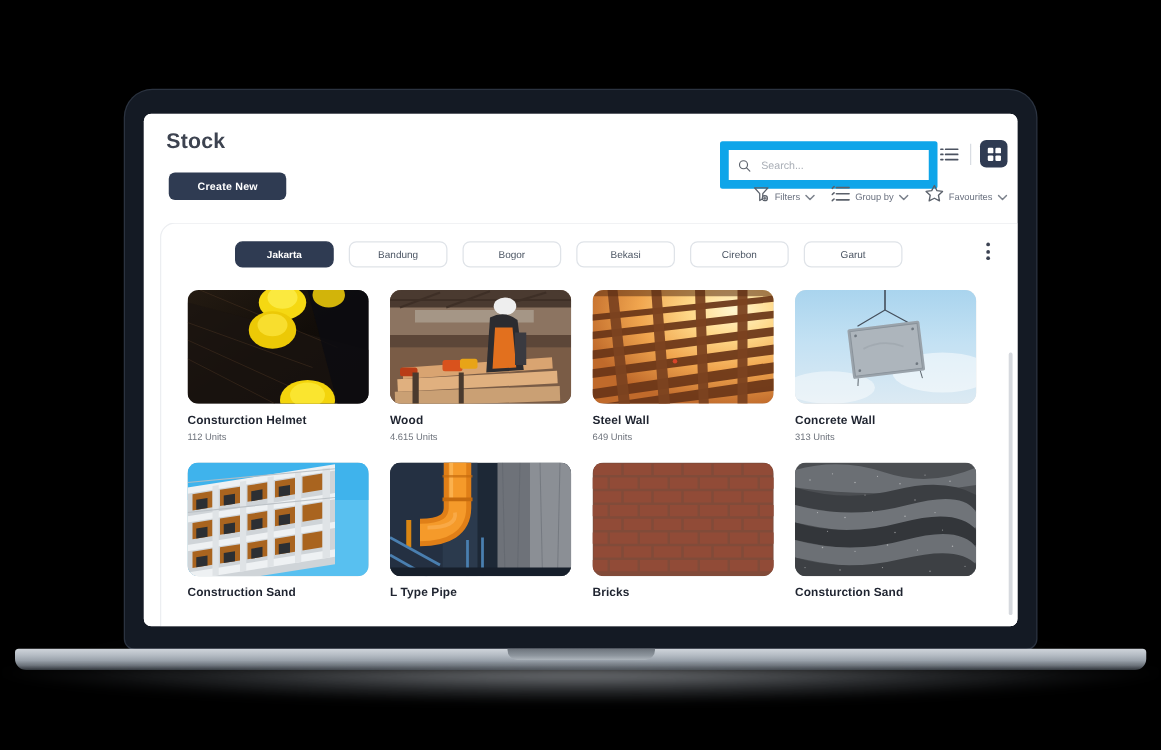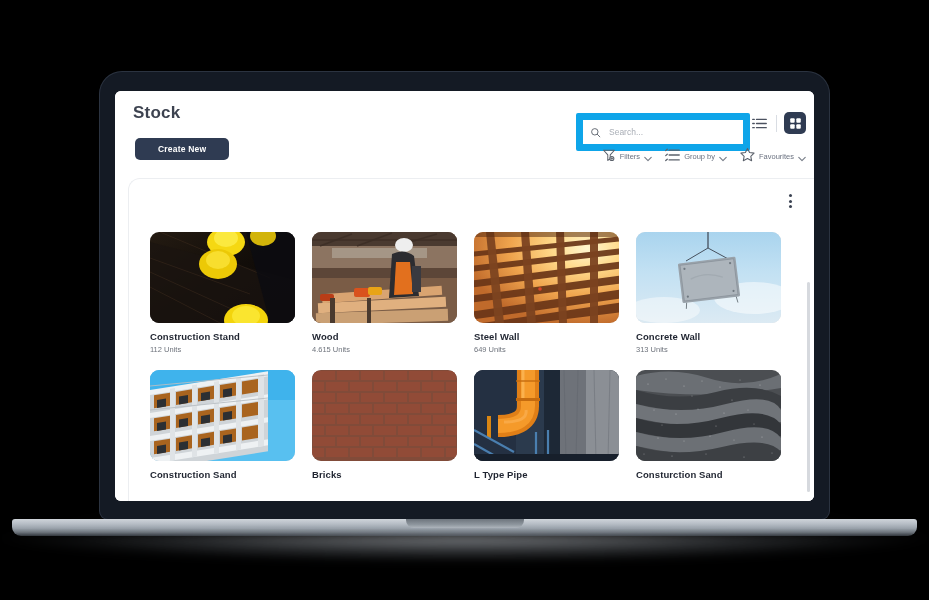--- a/index.html
+++ b/index.html
@@ -205,20 +205,28 @@
                     <path d="M1 1.5 5 5.5 9 1.5"></path>
                   </svg>
               </span>
             </div>
           </div>
         </div>
 
         <div class="panel">
 
           <div class="tabs">
+            <div class="tab-list">
+              <div class="tab active">Jakarta</div>
+              <div class="tab">Bandung</div>
+              <div class="tab">Bogor</div>
+              <div class="tab">Bekasi</div>
+              <div class="tab">Cirebon</div>
+              <div class="tab">Garut</div>
+            </div>
             <div class="kebab">
                 <i></i>
                 <i></i>
                 <i></i>
               </div>
           </div>
 
           <div class="grid-scroll">
             <div class="grid">
 
@@ -243,21 +251,21 @@
                     <path d="M96 0 L145 0 L145 91 L120 91Z" fill="#0c0c10" opacity=".85"></path>
                     <ellipse cx="76" cy="10" rx="19" ry="14" fill="#f5d812"></ellipse>
                     <ellipse cx="76" cy="6" rx="12" ry="9" fill="#fbe93f"></ellipse>
                     <ellipse cx="68" cy="32" rx="19" ry="15" fill="#ecc906"></ellipse>
                     <ellipse cx="68" cy="28" rx="12" ry="9" fill="#f8de2e"></ellipse>
                     <ellipse cx="96" cy="88" rx="22" ry="16" fill="#f3d40c"></ellipse>
                     <ellipse cx="96" cy="84" rx="14" ry="10" fill="#fae52f"></ellipse>
                     <ellipse cx="113" cy="4" rx="13" ry="10" fill="#e8c60a" opacity=".9"></ellipse>
                   </svg>
                 </div>
-                <div class="card-title">Construction Stand</div>
+                <div class="card-title">Consturction Helmet</div>
                 <div class="card-sub">112 Units</div>
               </div>
 
               <div class="card">
                 <div class="thumb">
                   <svg viewBox="0 0 145 91" preserveAspectRatio="none">
                     <rect width="145" height="91" fill="#6e5343"></rect>
                     <rect width="145" height="36" fill="#8c7461"></rect>
                     <rect y="0" width="145" height="14" fill="#4a3a30"></rect>
                     <g stroke="#3b2d25" stroke-width="1.6" opacity=".8">
@@ -410,20 +418,55 @@
                         <rect x="108" y="22" width="6" height="72"></rect>
                       </g>
                     </g>
                     <g stroke="#b8bec3" stroke-width="1" opacity=".9">
                       <path d="M0 16 L118 5"></path>
                         <path d="M0 40 L118 28"></path>
                     </g>
                   </svg>
                 </div>
                 <div class="card-title">Construction Sand</div>
+                <div class="card-sub"></div>
+              </div>
+
+              <div class="card">
+                <div class="thumb">
+                  <svg viewBox="0 0 145 91" preserveAspectRatio="none">
+                    <rect width="145" height="91" fill="#1d2836"></rect>
+                    <rect x="0" y="0" width="42" height="91" fill="#243042"></rect>
+                    <rect x="42" y="0" width="28" height="91" fill="#2b3a4d"></rect>
+                    <rect x="86" y="0" width="26" height="91" fill="#6e7279"></rect>
+                    <rect x="112" y="0" width="33" height="91" fill="#8b8f95"></rect>
+                    <g stroke="#5b6068" stroke-width=".6" opacity=".6">
+                      <path d="M90 0 L92 91"></path>
+                        <path d="M104 0 L102 91"></path>
+                        <path d="M120 0 L122 91"></path>
+                        <path d="M136 0 L134 91"></path>
+                    </g>
+                    <path d="M44 0 L64 0 L64 34 Q64 58 40 58 L40 78 Q88 78 88 34 L88 0 L68 0" fill="none"></path>
+                    <path d="M54 -4 L54 36 Q54 56 24 56" stroke="#e07f17" stroke-width="22" fill="none" stroke-linecap="butt"></path>
+                    <path d="M54 -4 L54 36 Q54 56 24 56" stroke="#f59a2a" stroke-width="14" fill="none"></path>
+                    <path d="M49 -4 L49 30" stroke="#ffc56b" stroke-width="3" opacity=".55"></path>
+                    <path d="M52 40 Q54 52 30 52" stroke="#ffc070" stroke-width="3" opacity=".4" fill="none"></path>
+                    <rect x="42" y="28" width="24" height="3" fill="#c56b0e"></rect>
+                    <rect x="42" y="10" width="24" height="2" fill="#c56b0e" opacity=".7"></rect>
+                    <rect x="13" y="46" width="4" height="22" fill="#d98613"></rect>
+                    <g stroke="#4a7fb0" stroke-width="2.2" fill="none">
+                      <path d="M0 60 L40 82"></path>
+                        <path d="M0 74 L30 91"></path>
+                        <path d="M62 62 L62 91"></path>
+                        <path d="M74 60 L74 91"></path>
+                    </g>
+                    <rect x="0" y="84" width="145" height="7" fill="#171f2b"></rect>
+                  </svg>
+                </div>
+                <div class="card-title">L Type Pipe</div>
                 <div class="card-sub"></div>
               </div>
 
               <div class="card">
                 <div class="thumb">
                   <svg viewBox="0 0 145 91" preserveAspectRatio="none">
                     <rect width="145" height="91" fill="#7d4a3a"></rect>
                     <g fill="#8f4a37">
                       <g>
                         <rect x="1" y="1" width="22" height="9"></rect>
@@ -483,55 +526,20 @@
                     <rect width="145" height="91" fill="#a8563c" opacity=".12"></rect>
                   </svg>
                 </div>
                 <div class="card-title">Bricks</div>
                 <div class="card-sub"></div>
               </div>
 
               <div class="card">
                 <div class="thumb">
                   <svg viewBox="0 0 145 91" preserveAspectRatio="none">
-                    <rect width="145" height="91" fill="#1d2836"></rect>
-                    <rect x="0" y="0" width="42" height="91" fill="#243042"></rect>
-                    <rect x="42" y="0" width="28" height="91" fill="#2b3a4d"></rect>
-                    <rect x="86" y="0" width="26" height="91" fill="#6e7279"></rect>
-                    <rect x="112" y="0" width="33" height="91" fill="#8b8f95"></rect>
-                    <g stroke="#5b6068" stroke-width=".6" opacity=".6">
-                      <path d="M90 0 L92 91"></path>
-                        <path d="M104 0 L102 91"></path>
-                        <path d="M120 0 L122 91"></path>
-                        <path d="M136 0 L134 91"></path>
-                    </g>
-                    <path d="M44 0 L64 0 L64 34 Q64 58 40 58 L40 78 Q88 78 88 34 L88 0 L68 0" fill="none"></path>
-                    <path d="M54 -4 L54 36 Q54 56 24 56" stroke="#e07f17" stroke-width="22" fill="none" stroke-linecap="butt"></path>
-                    <path d="M54 -4 L54 36 Q54 56 24 56" stroke="#f59a2a" stroke-width="14" fill="none"></path>
-                    <path d="M49 -4 L49 30" stroke="#ffc56b" stroke-width="3" opacity=".55"></path>
-                    <path d="M52 40 Q54 52 30 52" stroke="#ffc070" stroke-width="3" opacity=".4" fill="none"></path>
-                    <rect x="42" y="28" width="24" height="3" fill="#c56b0e"></rect>
-                    <rect x="42" y="10" width="24" height="2" fill="#c56b0e" opacity=".7"></rect>
-                    <rect x="13" y="46" width="4" height="22" fill="#d98613"></rect>
-                    <g stroke="#4a7fb0" stroke-width="2.2" fill="none">
-                      <path d="M0 60 L40 82"></path>
-                        <path d="M0 74 L30 91"></path>
-                        <path d="M62 62 L62 91"></path>
-                        <path d="M74 60 L74 91"></path>
-                    </g>
-                    <rect x="0" y="84" width="145" height="7" fill="#171f2b"></rect>
-                  </svg>
-                </div>
-                <div class="card-title">L Type Pipe</div>
-                <div class="card-sub"></div>
-              </div>
-
-              <div class="card">
-                <div class="thumb">
-                  <svg viewBox="0 0 145 91" preserveAspectRatio="none">
                     <rect width="145" height="91" fill="#4b4e52"></rect>
                     <path d="M0 6 Q36 -4 72 8 T145 4 L145 18 Q72 30 0 20Z" fill="#6b6f74"></path>
                     <path d="M0 20 Q40 32 80 22 T145 26 L145 38 Q72 50 0 34Z" fill="#3b3e42"></path>
                     <path d="M0 34 Q45 46 90 34 T145 40 L145 52 Q70 64 0 48Z" fill="#707479"></path>
                     <path d="M0 48 Q40 60 85 48 T145 54 L145 66 Q72 78 0 62Z" fill="#33363a"></path>
                     <path d="M0 62 Q44 74 88 62 T145 68 L145 80 Q70 92 0 76Z" fill="#6c7075"></path>
                     <path d="M0 76 Q40 88 86 77 T145 82 L145 91 L0 91Z" fill="#3d4044"></path>
                     <g fill="#ffffff" opacity=".45">
                       <circle cx="12" cy="14" r=".6"></circle>
                         <circle cx="30" cy="9" r=".5"></circle>

